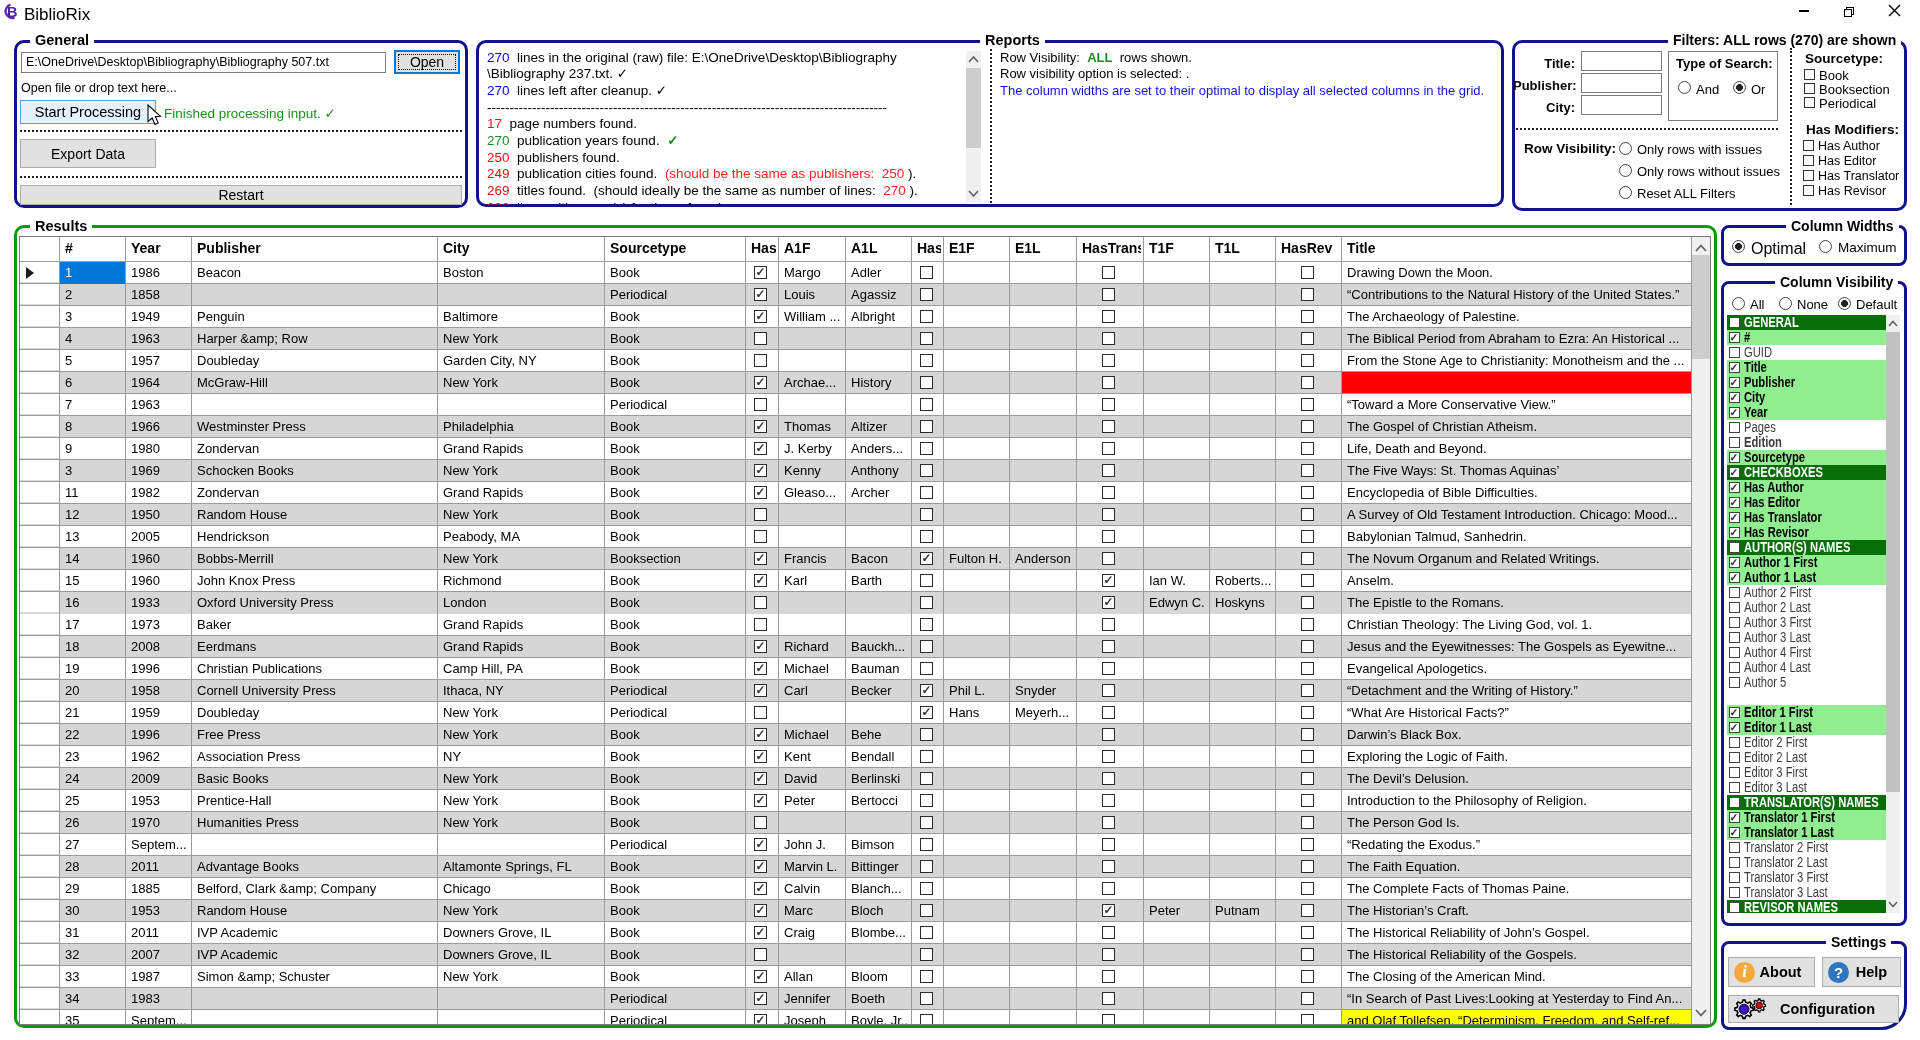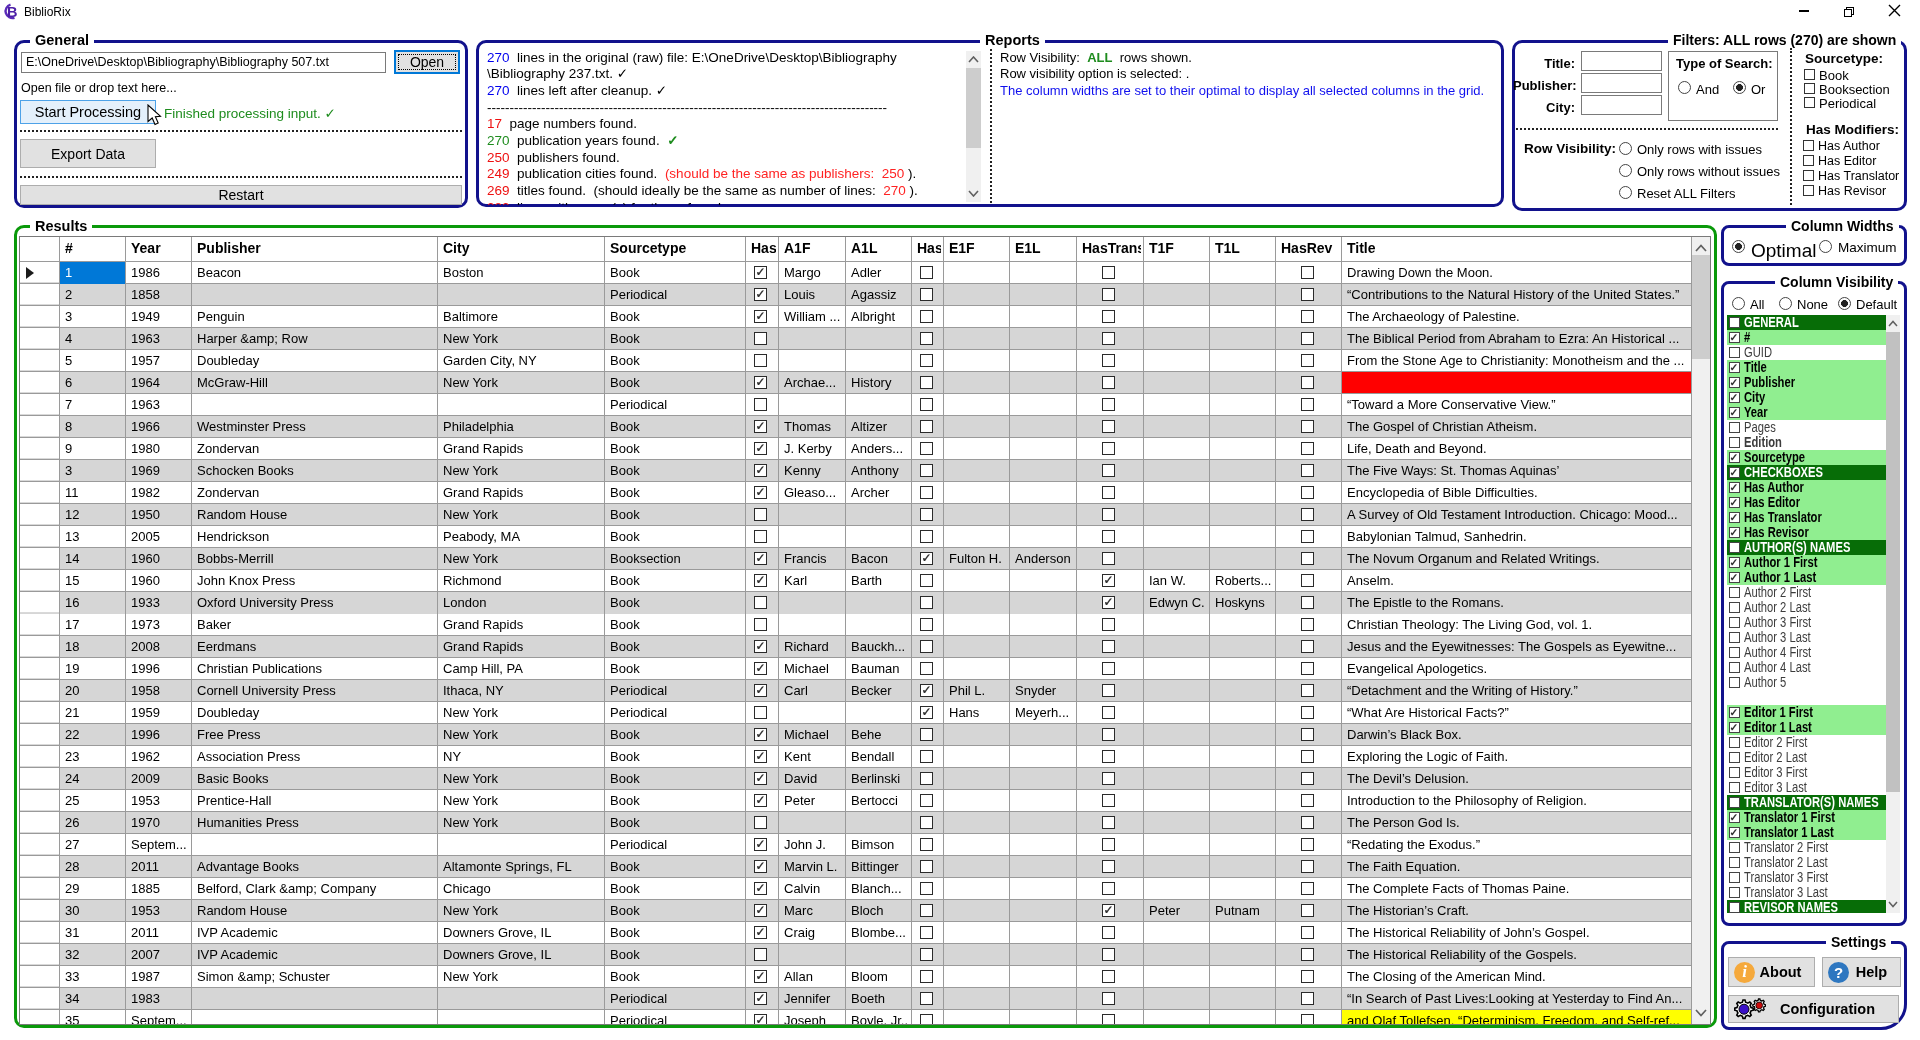--- a/index.html
+++ b/index.html
@@ -22,21 +22,21 @@
 .gcb{position:absolute;top:4px;width:13px;height:13px;border:1px solid #2b2b2b;background:#fff;line-height:11px;text-align:center;font-size:12px;font-weight:bold;color:#333}
 .vl{position:absolute;top:0;width:1px;background:#9a9a9a}
 .nw div{white-space:nowrap}
 .li{position:absolute;left:0;width:159px;height:15px;line-height:15.5px;font-size:14px;overflow:hidden;white-space:nowrap}
 .li .t{transform:scaleX(.8);transform-origin:0 50%;display:inline-block}
 </style></head><body>
 <svg class="a" style="left:3px;top:3px" width="16" height="17" viewBox="0 0 16 17">
 <path d="M7.5 1.6 A6.6 6.6 0 1 0 11.5 14.8" fill="none" stroke="#5a2bb8" stroke-width="2.4"></path>
 <text x="4" y="13.8" font-size="14.5" font-weight="bold" fill="#4d20a6" font-family="Liberation Sans,sans-serif">B</text>
 </svg>
-<div class="lbl" style="left:24px;top:5px;font-size:12px">BiblioRix</div>
+<div class="lbl" style="left:24px;top:5px;font-size:17px">BiblioRix</div>
 <div class="a" style="left:1799px;top:10px;width:10px;height:1.6px;background:#000"></div>
 <div class="a" style="left:1846px;top:7px;width:8px;height:8px;border:1.2px solid #000;background:#fff"></div>
 <div class="a" style="left:1844px;top:9px;width:8px;height:8px;border:1.2px solid #000;background:#fff"></div>
 <svg class="a" style="left:1888px;top:4px" width="13" height="13" viewBox="0 0 13 13">
     <path d="M1 1 L12 12 M12 1 L1 12" stroke="#000" stroke-width="1.4"></path>
   </svg>
 <div class="gb" style="left:14px;top:40px;width:454px;height:168px"></div>
 <div class="gbt" style="left:30px;top:32px">General</div>
 <div class="tb" style="left:21px;top:52px;width:365px;height:21px;font-size:12.5px;line-height:19px;padding-left:4px;white-space:nowrap;overflow:hidden">E:\OneDrive\Desktop\Bibliography\Bibliography 507.txt</div>
 <div class="btn" style="left:394px;top:50px;width:66px;height:24px;border:2px solid #0078d7"><span style="position:absolute;left:2px;top:2px;right:2px;bottom:2px;border:1px dotted #000"></span>Open</div>
@@ -681,21 +681,21 @@
       </svg>
 <div class="a" style="left:0;top:18px;width:18px;height:104px;background:#cdcdcd"></div>
 <svg class="a" style="left:3px;top:772px" width="12" height="8" viewBox="0 0 12 8">
         <path d="M1 1 L6 6.5 L11 1" fill="none" stroke="#606060" stroke-width="1.7"></path>
       </svg>
 </div>
   </div>
 <div class="gb" style="left:1721px;top:225px;width:186px;height:41px;border-radius:8px"></div>
 <div class="gbt" style="left:1786px;top:218px;font-size:14px">Column Widths</div>
 <span class="rd rdon" style="left:1732px;top:240px"></span>
-<div class="lbl" style="left:1751px;top:240px;font-size:19px">Optimal</div>
+<div class="lbl" style="left:1751px;top:240px;font-size:16px">Optimal</div>
 <span class="rd" style="left:1819px;top:240px"></span>
 <div class="lbl" style="left:1838px;top:240px;font-size:13.5px">Maximum</div>
 <div class="gb" style="left:1721px;top:281px;width:186px;height:645px;border-radius:8px"></div>
 <div class="gbt" style="left:1775px;top:274px;font-size:14px">Column Visibility</div>
 <span class="rd" style="left:1732px;top:297px"></span>
 <div class="lbl" style="left:1750px;top:297px;font-size:13px">All</div>
 <span class="rd" style="left:1779px;top:297px"></span>
 <div class="lbl" style="left:1797px;top:297px;font-size:13px">None</div>
 <span class="rd rdon" style="left:1838px;top:297px"></span>
 <div class="lbl" style="left:1856px;top:297px;font-size:13px">Default</div>

